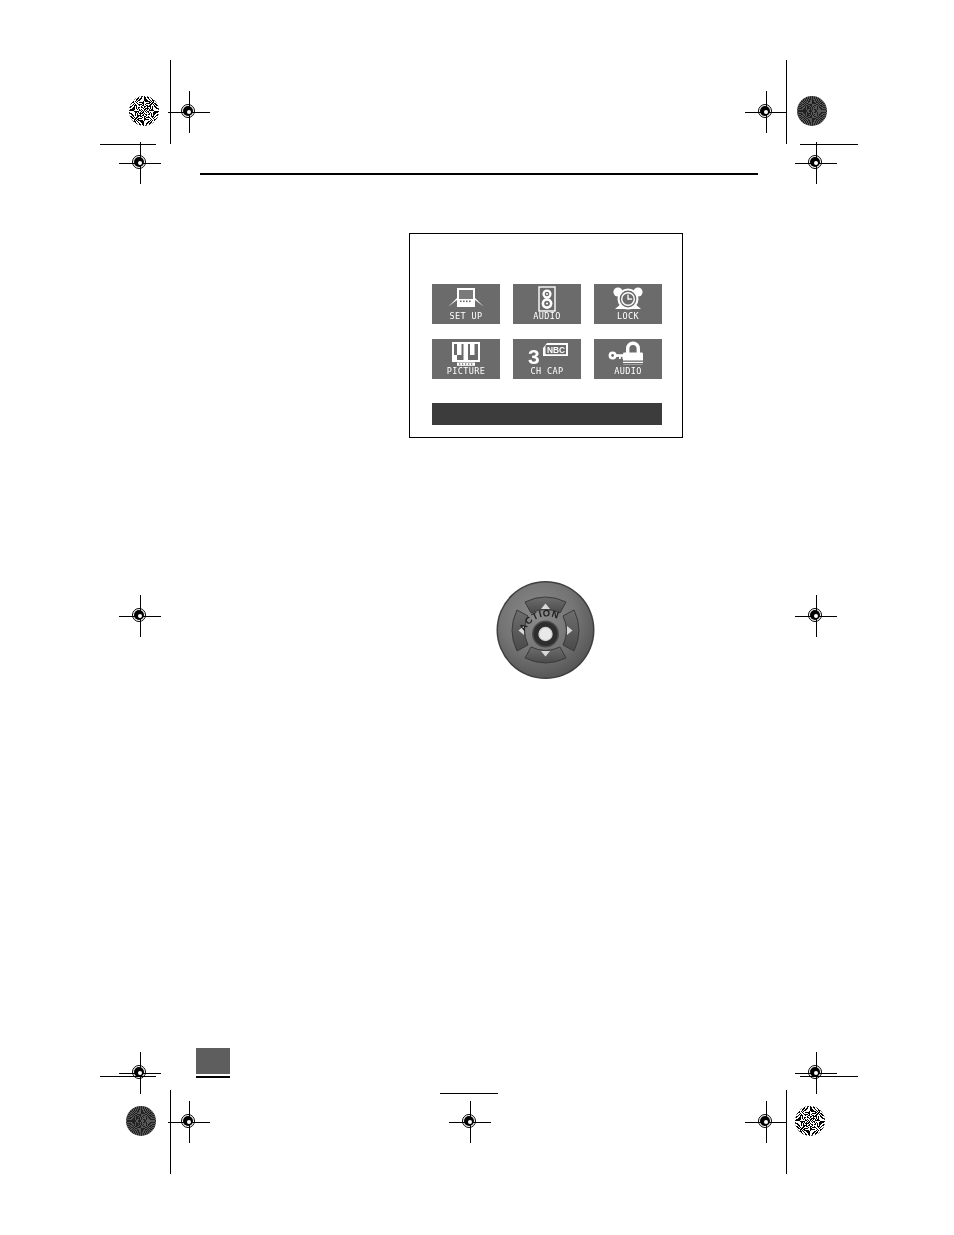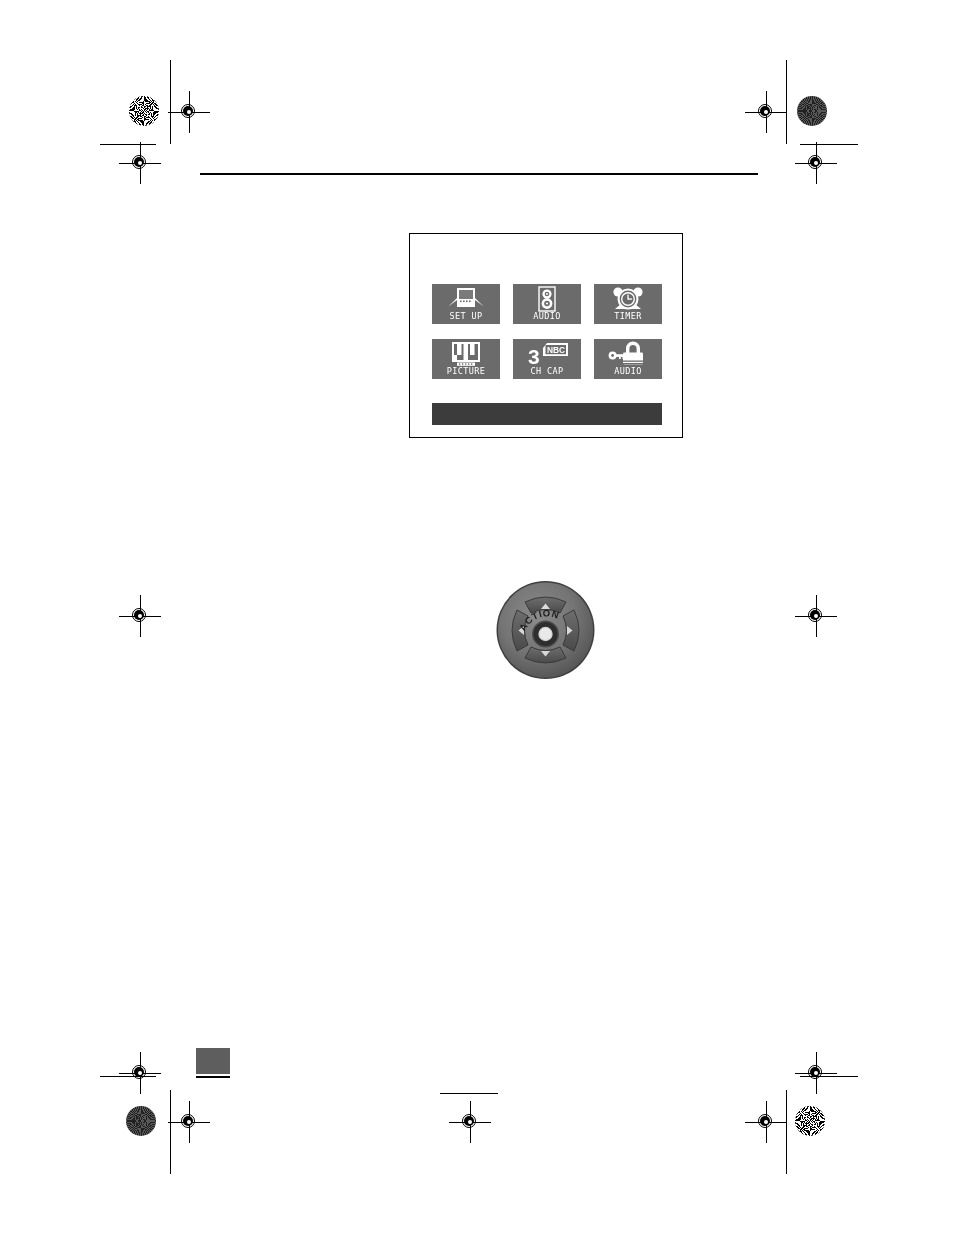--- a/index.html
+++ b/index.html
@@ -330,21 +330,21 @@
             <circle cx="27" cy="6" r="4.6" fill="#ffffff"></circle>
             <path d="M4 23 L17 12 L30 23 Z" fill="#ffffff"></path>
             <circle cx="17" cy="13" r="10.5" fill="#ffffff"></circle>
             <circle cx="17" cy="13" r="8.4" fill="#6b6b6b"></circle>
             <circle cx="17" cy="13" r="7" fill="#ffffff"></circle>
             <circle cx="17" cy="13" r="5.6" fill="#6b6b6b"></circle>
             <rect x="16.4" y="8.6" width="1.3" height="5" fill="#ffffff"></rect>
             <rect x="16.8" y="12.4" width="4.3" height="1.3" fill="#ffffff"></rect>
           </svg>
         </div>
-        <div class="tile-label">TIMER</div>
+        <div class="tile-label">LOCK</div>
       </div>
 
       <div class="osd-tile">
         <div class="glyph">
           <svg width="30" height="26" viewBox="0 0 30 26">
             <rect x="1" y="1" width="28" height="20" fill="#ffffff"></rect>
             <rect x="3" y="3" width="24" height="16" fill="#6b6b6b"></rect>
             <rect x="6" y="3" width="4.5" height="11" fill="#ffffff"></rect>
             <rect x="12.5" y="3" width="4.5" height="16" fill="#ffffff"></rect>
             <rect x="19" y="3" width="4.5" height="11" fill="#ffffff"></rect>

